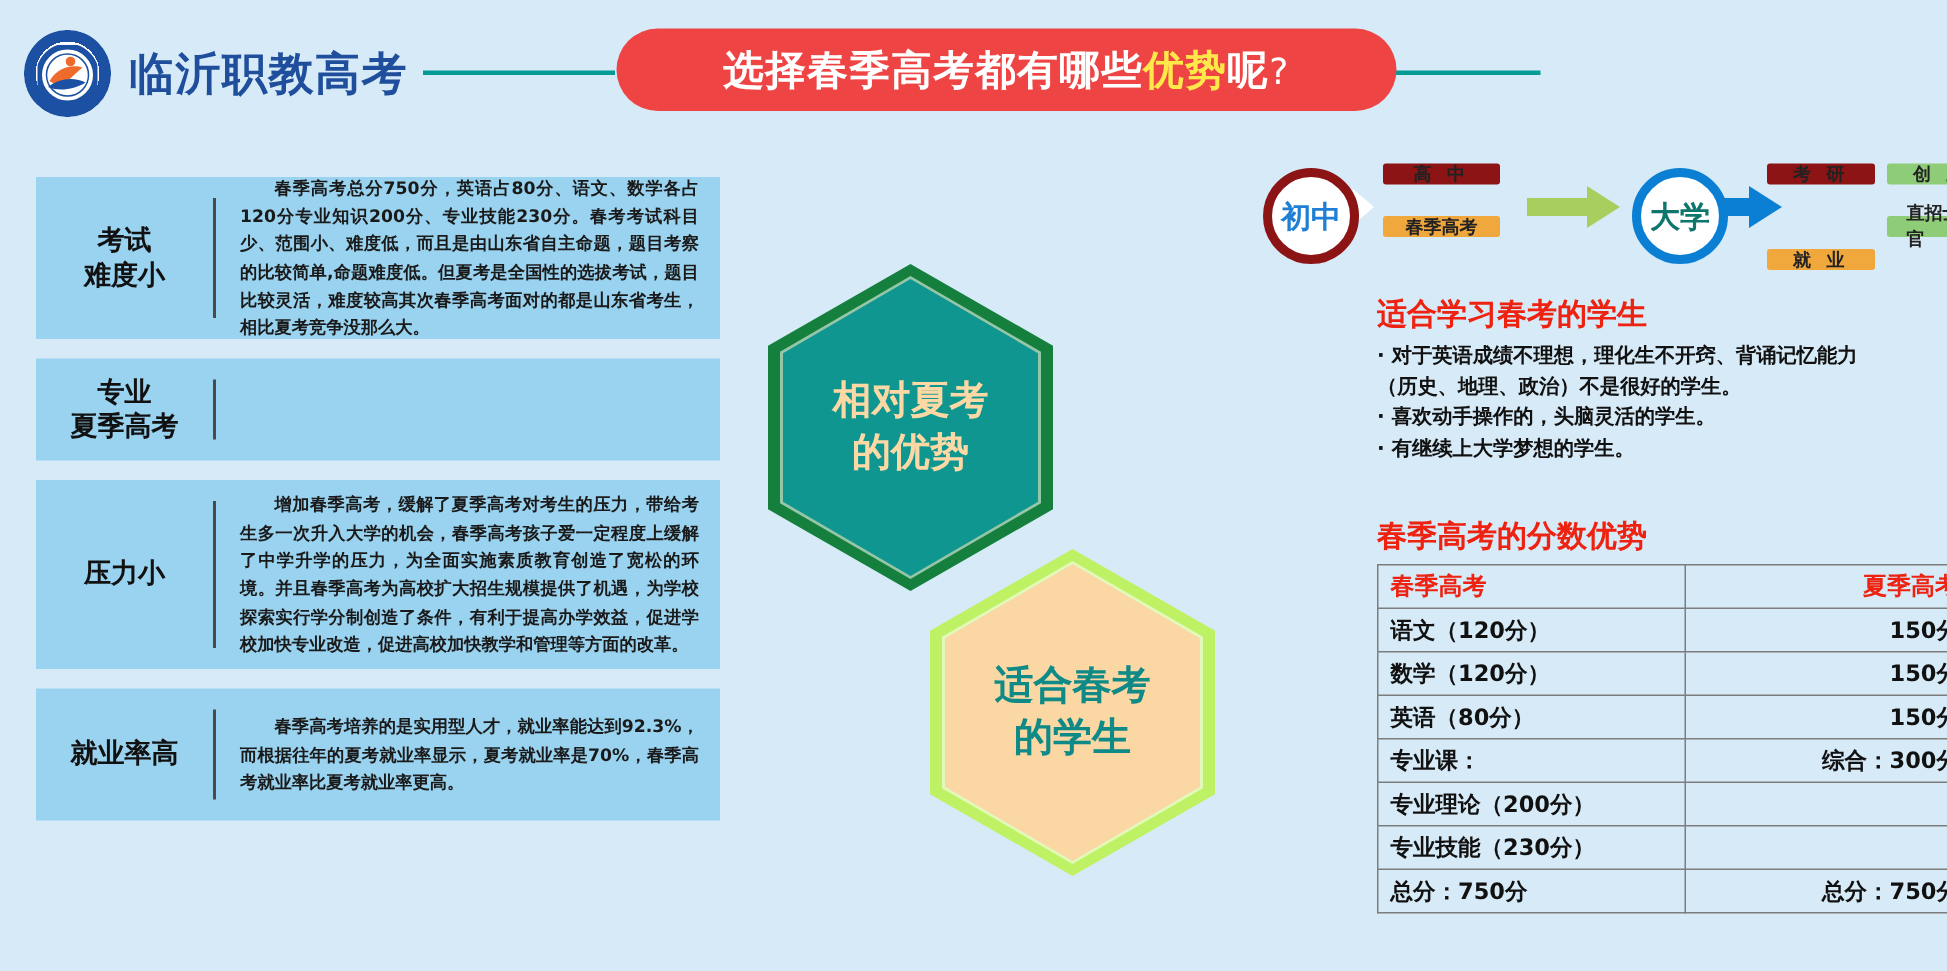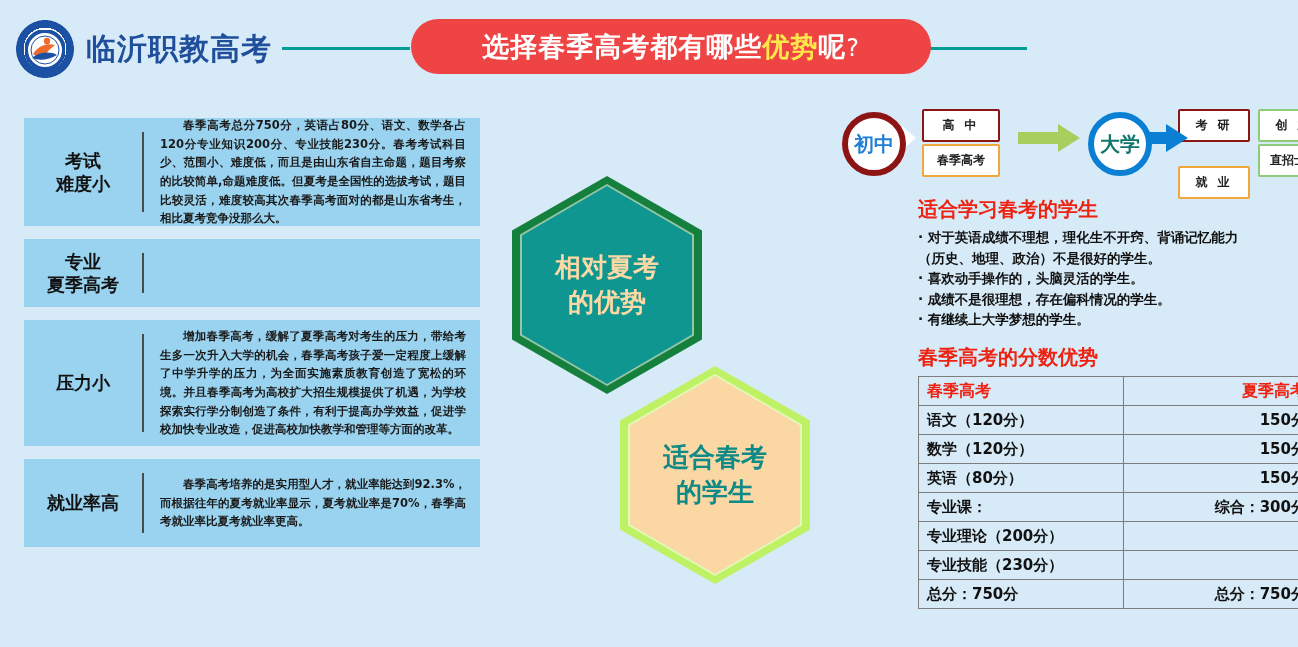--- a/index.html
+++ b/index.html
@@ -65,21 +65,21 @@
 
   
   .flow{position:absolute;left:838px;top:104px;width:455px;height:72px;}
   .circ{position:absolute;border-radius:50%;display:flex;align-items:center;justify-content:center;
     font-weight:bold;font-family:"DejaVu Sans","Liberation Sans",sans-serif;background:#fff;}
   .circ-a{left:4px;top:8px;width:52px;height:52px;border:6px solid #8c1414;font-size:20px;color:#1f7fd4;z-index:4;}
   .circ-b{left:250px;top:8px;width:52px;height:52px;border:6px solid #0a7fd4;font-size:20px;color:#0f766e;z-index:4;}
   .arw-white{position:absolute;left:44px;top:22px;width:34px;height:24px;z-index:3;}
   .arw-green{position:absolute;left:180px;top:20px;width:62px;height:28px;z-index:2;}
   .arw-blue{position:absolute;left:292px;top:20px;width:58px;height:28px;z-index:2;}
-  .fbox{position:absolute;height:33px;min-width:68px;background:#fff;border:2px solid #8b5cf6;
+  .fbox{position:absolute;height:14px;min-width:68px;background:#fff;border:7px solid #8b5cf6;
     display:flex;align-items:center;justify-content:center;font-size:12px;font-weight:bold;
     color:#222;font-family:"DejaVu Sans","Liberation Sans",sans-serif;border-radius:2px;
     letter-spacing:3px;padding:0 6px;box-sizing:border-box;}
   .b-red{border-color:#8c1414;}
   .b-org{border-color:#f0a73c;}
   .b-grn{border-color:#8fcc77;}
   .f1{left:84px;top:5px;width:78px;}
   .f2{left:84px;top:40px;width:78px;letter-spacing:0;}
   .f3{left:340px;top:5px;width:72px;}
   .f4{left:340px;top:50px;width:72px;margin-top:12px;}
@@ -210,21 +210,20 @@
     <div class="fbox b-grn f5">创 业</div>
     <div class="fbox b-grn f6">直招士官</div>
   </div>
 
   <div class="sec students">
     <div class="sec-title">适合学习春考的学生</div>
     <ul class="bullets">
       <li>· 对于英语成绩不理想，理化生不开窍、背诵记忆能力</li>
       <li>（历史、地理、政治）不是很好的学生。</li>
       <li>· 喜欢动手操作的，头脑灵活的学生。</li>
-      <li>· 成绩不是很理想，存在偏科情况的学生。</li>
       <li>· 有继续上大学梦想的学生。</li>
     </ul>
   </div>
 
   <div class="sec scores">
     <div class="sec-title">春季高考的分数优势</div>
     <table class="tbl">
       <thead>
         <tr>
           <th class="col-l">春季高考</th>

